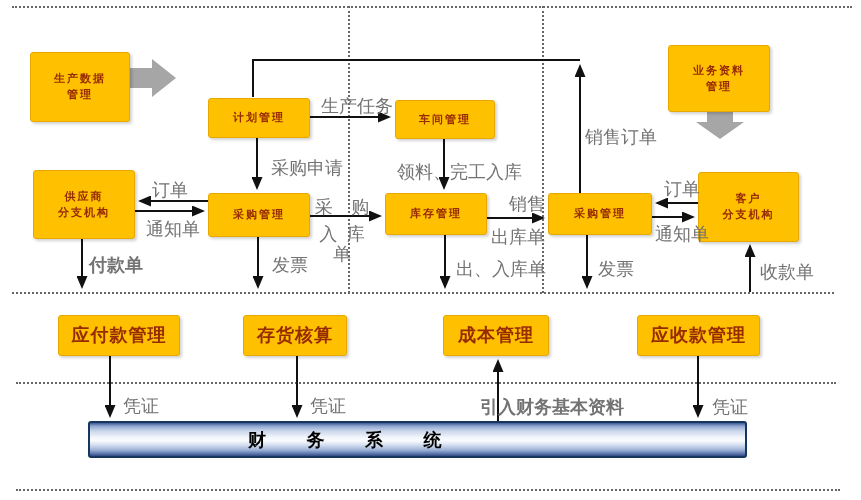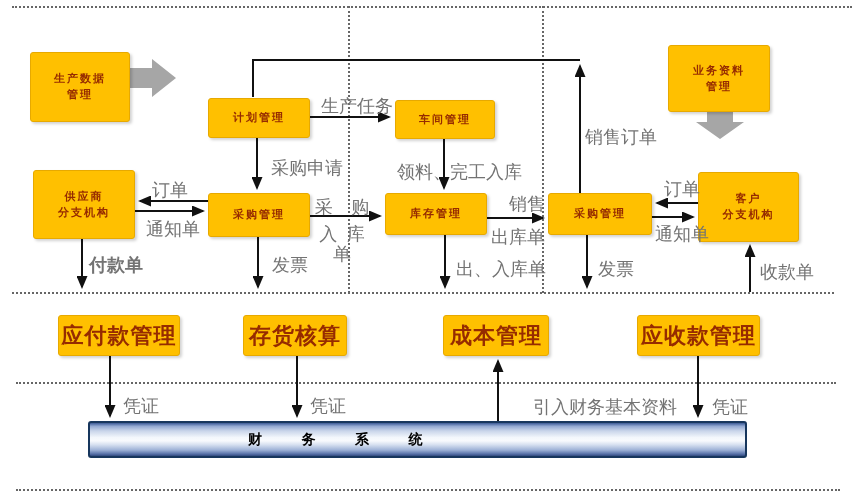--- a/index.html
+++ b/index.html
@@ -12,30 +12,30 @@
   .dot-v{position:absolute;border-left:2px dotted #666;width:0;}
   
   .box{
     position:absolute;background:#FFC000;border:1px solid #e7a900;border-radius:3px;
     box-shadow:2px 2px 3px rgba(0,0,0,0.18);
     display:flex;flex-direction:column;align-items:center;justify-content:center;
     color:#962B00;font-weight:bold;font-size:11px;letter-spacing:2px;line-height:1.45;
     white-space:nowrap;text-align:center;
   }
   .box.two{font-size:11px;}
-  .box.small{font-size:22px;letter-spacing:1px;}
+  .box.small{font-size:18px;letter-spacing:1px;}
   
   .bar{
     position:absolute;left:88px;top:421px;width:659px;height:37px;
     border:2px solid #17365D;border-radius:3px;box-sizing:border-box;
     background:linear-gradient(180deg,#3c5a96 0%,#93a9d2 10%,#c9d5ea 24%,#f3f7fc 44%,#f8fafd 54%,#d6e0f0 66%,#9db1d6 82%,#5670a8 94%,#31497e 100%);
     display:flex;align-items:center;
   }
   .bar-text{
-    margin-left:158px;color:#000;font-weight:bold;font-size:14px;word-spacing:36px;white-space:nowrap;text-align:right;
+    margin-left:158px;color:#000;font-weight:bold;font-size:18px;word-spacing:36px;white-space:nowrap;text-align:right;
   }
   
   .lbl{position:absolute;font-size:18px;color:#737373;white-space:nowrap;line-height:1.15;}
   .lbl.block{text-align:center;white-space:normal;}
   svg.wires{position:absolute;left:0;top:0;pointer-events:none;}
 </style>
 </head>
 <body>
 
 <div class="stage">
@@ -146,16 +146,16 @@
   <div class="lbl" style="left:664px;top:179px;">订单</div>
   <div class="lbl" style="left:655px;top:224px;">通知单</div>
   <div class="lbl" style="left:585px;top:127px;">销售订单</div>
   <div class="lbl" style="left:89px;top:255px;font-weight:bold;">付款单</div>
   <div class="lbl" style="left:272px;top:255px;">发票</div>
   <div class="lbl" style="left:456px;top:259px;">出、入库单</div>
   <div class="lbl" style="left:598px;top:259px;">发票</div>
   <div class="lbl" style="left:760px;top:262px;">收款单</div>
   <div class="lbl" style="left:123px;top:396px;">凭证</div>
   <div class="lbl" style="left:310px;top:396px;">凭证</div>
-  <div class="lbl" style="left:533px;top:397px;">引入财务基本资料</div>
+  <div class="lbl" style="left:480px;top:397px;font-weight:bold;">引入财务基本资料</div>
   <div class="lbl" style="left:712px;top:397px;">凭证</div>
 
 </div>
 
 </body></html>

